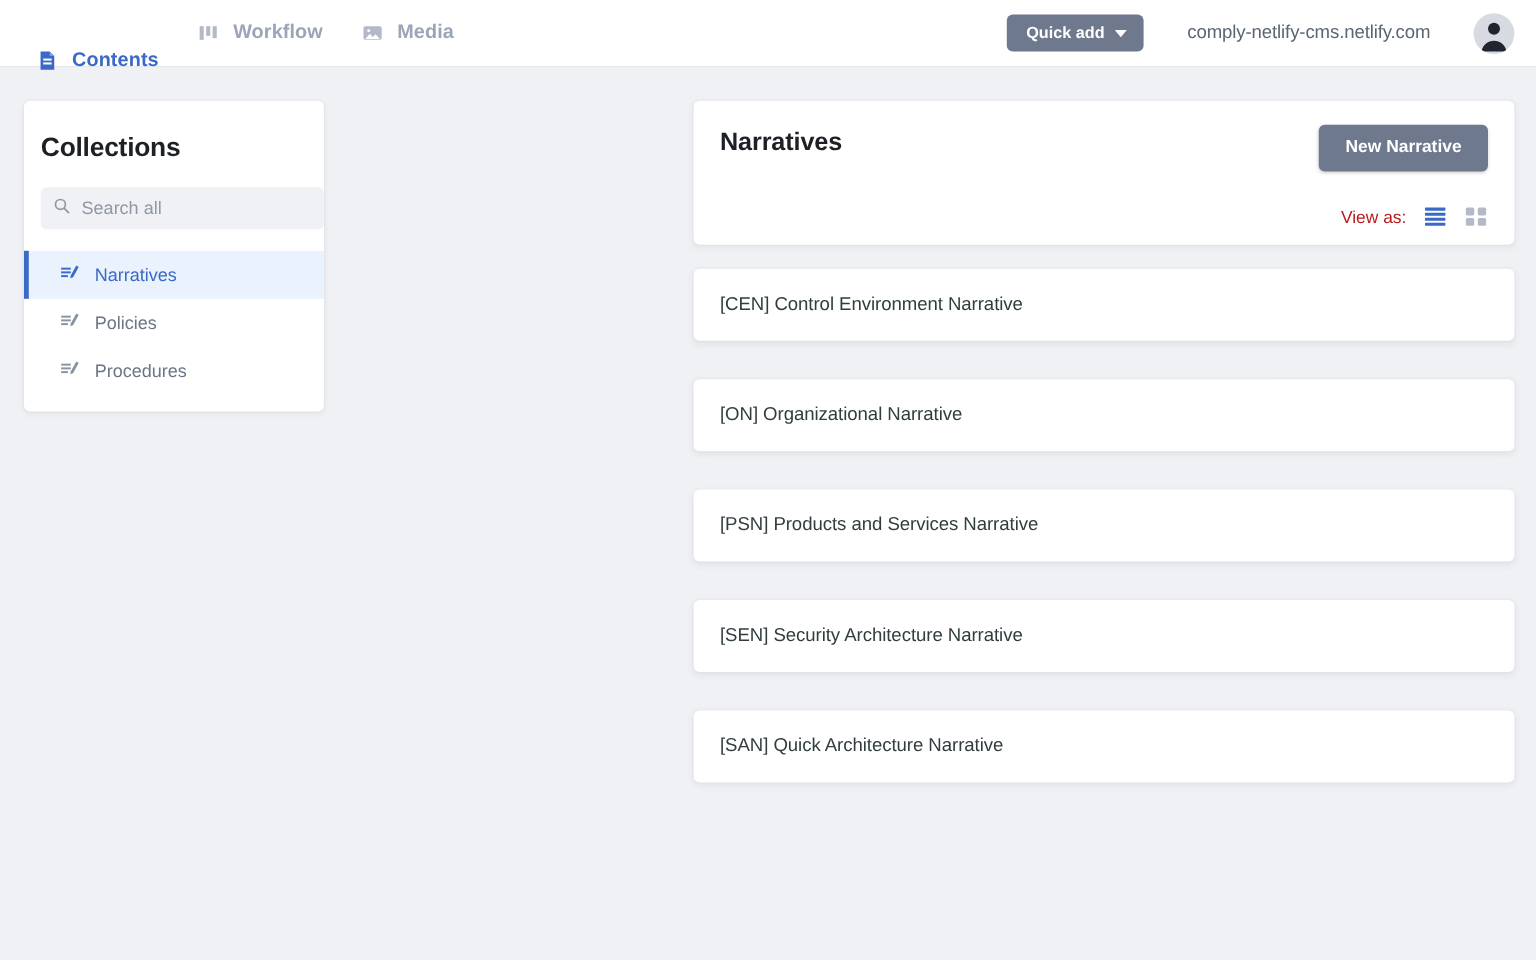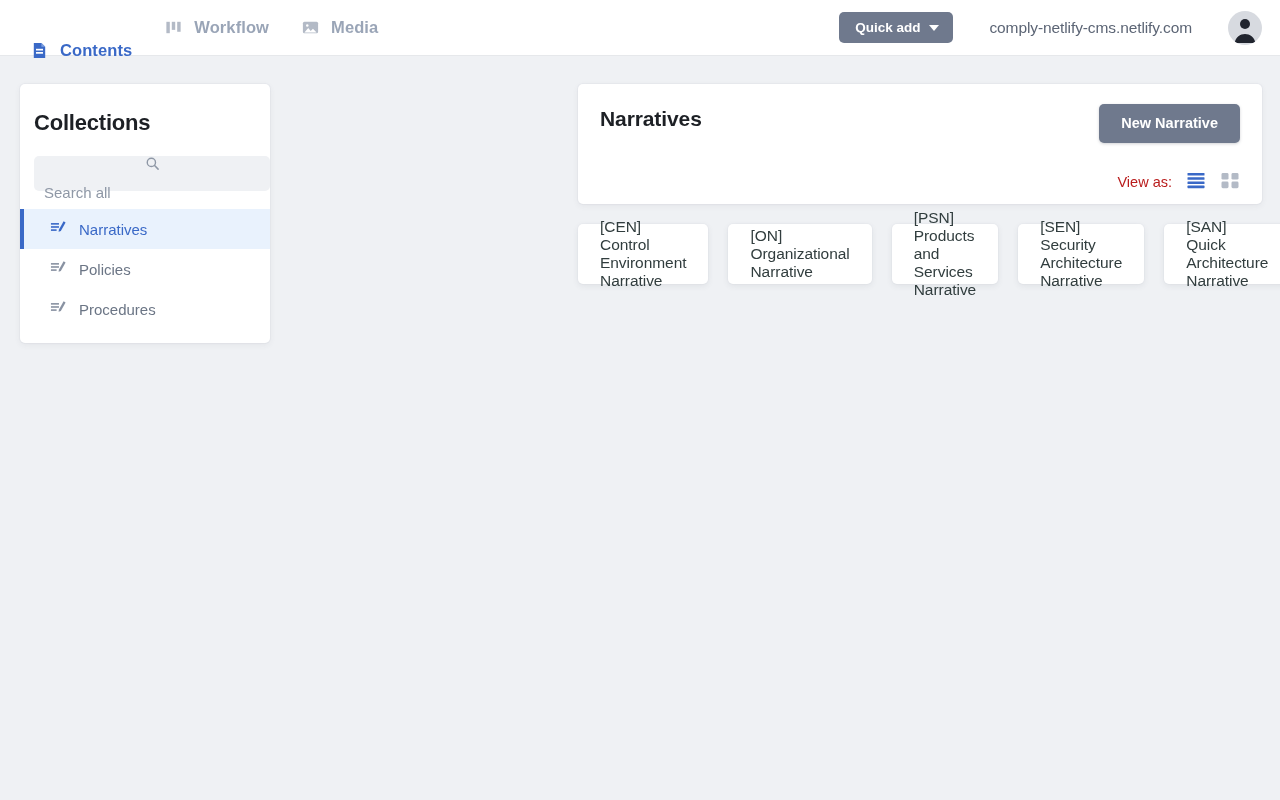--- a/index.html
+++ b/index.html
@@ -124,21 +124,20 @@
   }
   .search-wrap {
     margin: 0 0 18px 14px;
     background: #eff1f4;
     border-radius: 5px;
     height: 35px;
     display: flex;
     align-items: center;
     padding: 0 10px;
     gap: 9px;
-    flex-direction: column;
   }
   .search-wrap input {
     border: none;
     outline: none;
     background: transparent;
     font-family: "Liberation Sans", sans-serif;
     font-size: 15px;
     color: #5c6575;
     width: 100%;
     padding: 0;
@@ -217,21 +216,21 @@
     border: none;
     padding: 0;
     cursor: pointer;
     display: flex;
     align-items: center;
     justify-content: center;
     width: 20px;
     height: 18px;
   }
 
-  .cards { margin-top: 20px; display: flex; flex-direction: row; gap: 20px; }
+  .cards { margin-top: 20px; display: flex; flex-direction: column; gap: 32px; }
   .card {
     background: #ffffff;
     border-radius: 5px;
     box-shadow: 0 2px 6px rgba(68,74,87,0.09), 0 0 0 1px rgba(68,74,87,0.02);
     height: 60px;
     display: flex;
     align-items: center;
     padding: 0 22px;
     cursor: pointer;
   }

